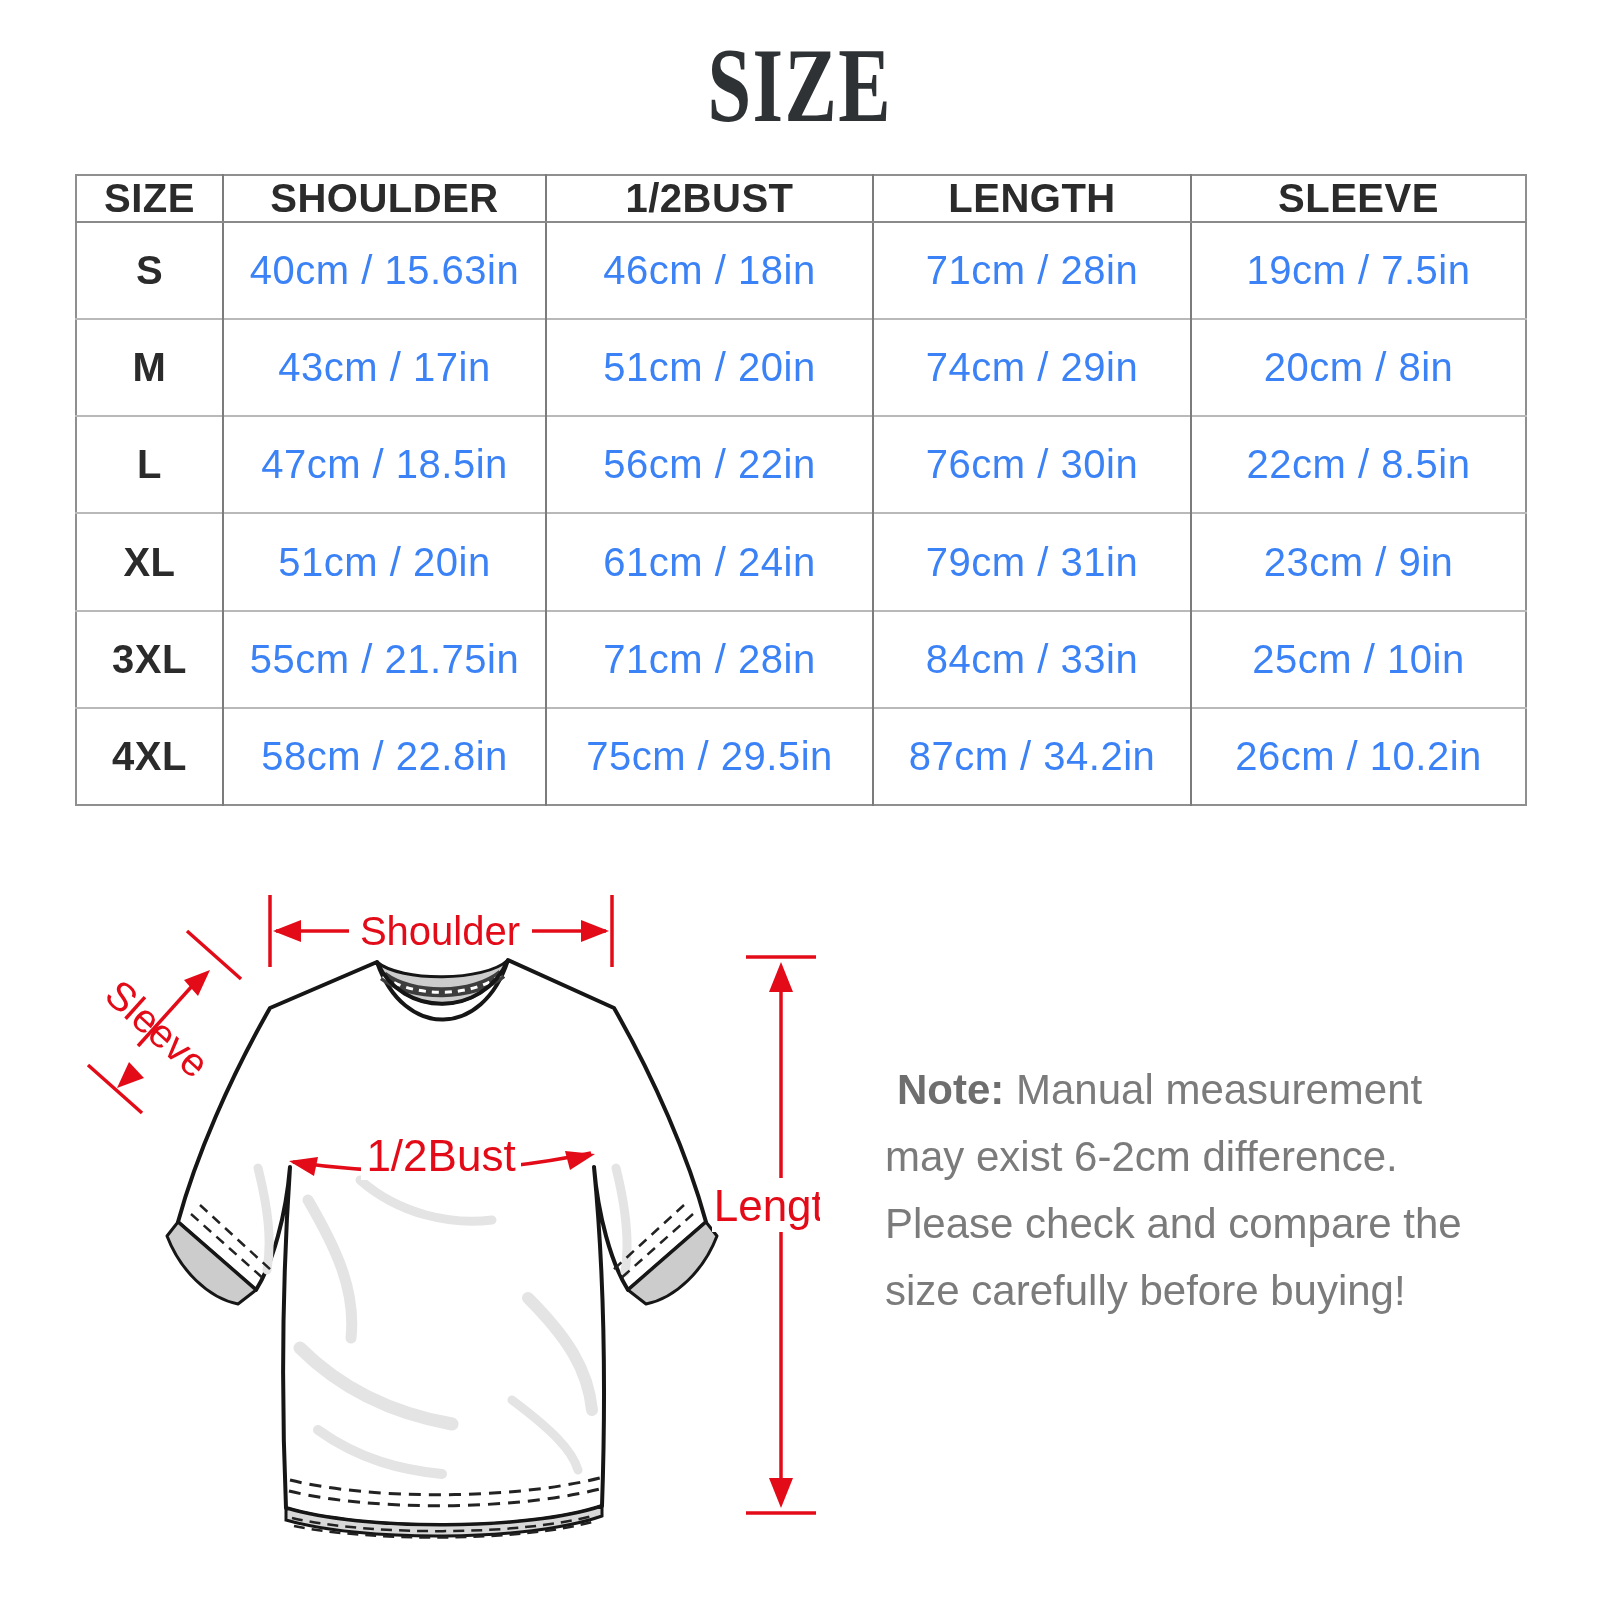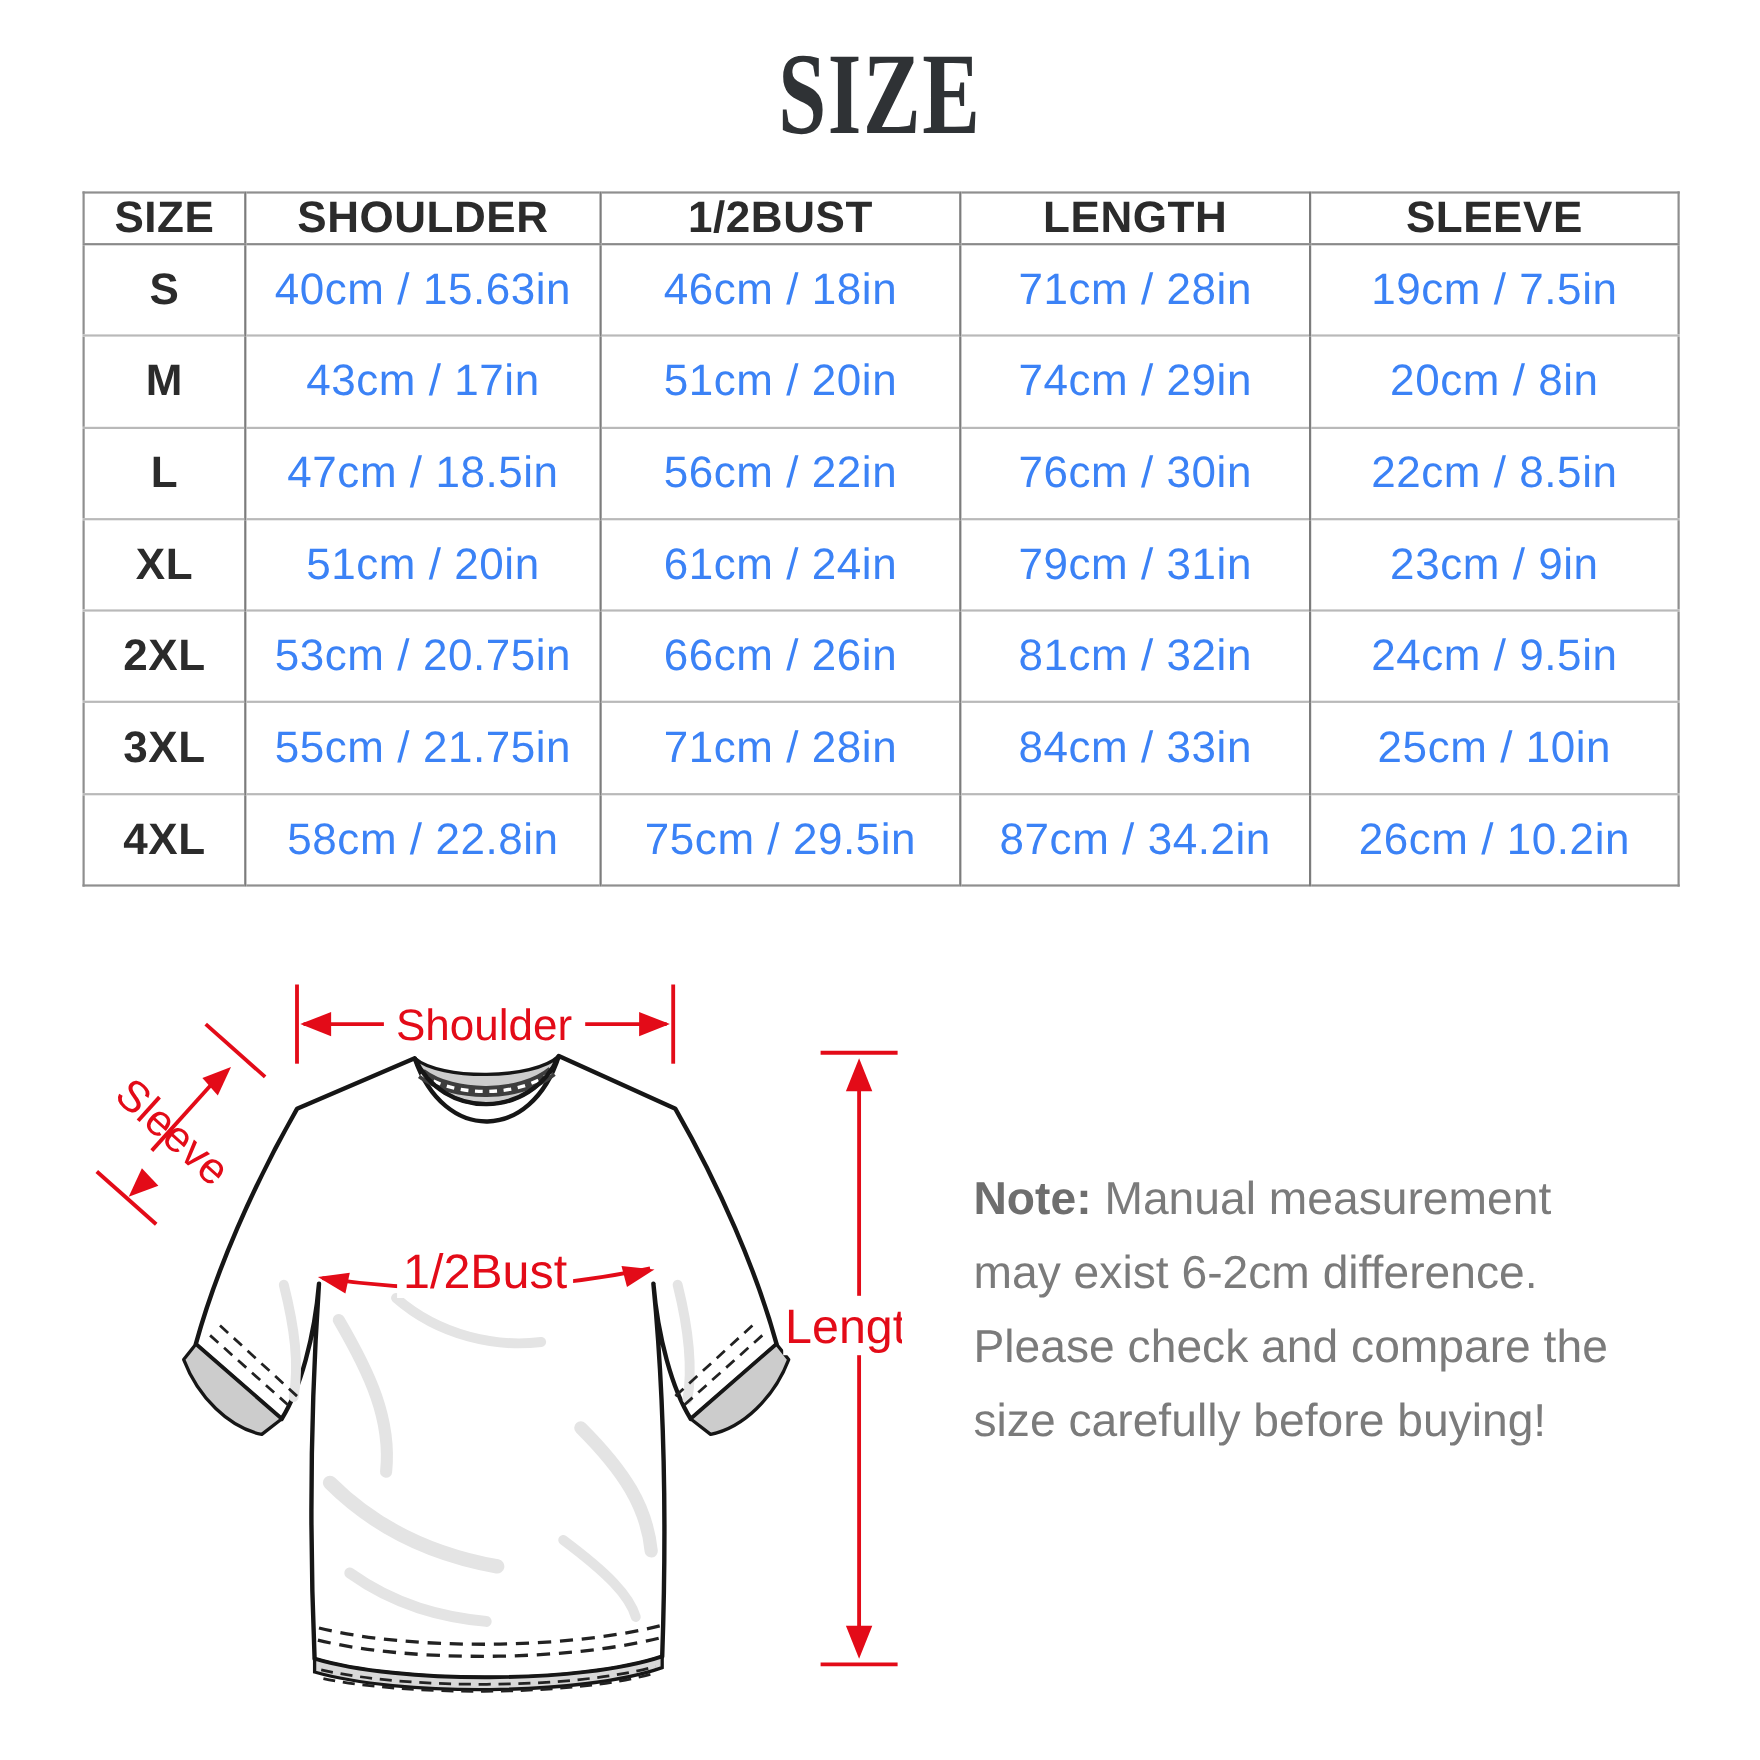--- a/index.html
+++ b/index.html
@@ -31,21 +31,21 @@
   .size-table th:first-child,.size-table td:first-child{border-left:none;}
   .size-table thead th{border-bottom:2px solid #8a8a8a;}
   
   .diagram{position:absolute;left:60px;top:870px;width:760px;height:710px;}
   .red-label{fill:#e30b18;font-family:"Liberation Sans", sans-serif;}
   
   .note{
     position:absolute;left:885px;top:1056px;width:608px;
     font-size:42px;line-height:67px;color:#7b7b7b;
   }
-  .note b{color:#6e6e6e;font-weight:bold;}
+  .note b{color:#6e6e6e;font-weight:bold;margin-left:12px;}
 </style>
 </head>
 <body>
 
 <div class="title-wrap">
   <span class="title">SIZE</span>
 </div>
 
 <div class="table-wrap">
   <table class="size-table">
@@ -86,27 +86,20 @@
         <td>56cm / 22in</td>
         <td>76cm / 30in</td>
         <td>22cm / 8.5in</td>
       </tr>
       <tr>
         <td class="size-col">XL</td>
         <td>51cm / 20in</td>
         <td>61cm / 24in</td>
         <td>79cm / 31in</td>
         <td>23cm / 9in</td>
-      </tr>
-      <tr>
-        <td class="size-col">2XL</td>
-        <td>53cm / 20.75in</td>
-        <td>66cm / 26in</td>
-        <td>81cm / 32in</td>
-        <td>24cm / 9.5in</td>
       </tr>
       <tr>
         <td class="size-col">3XL</td>
         <td>55cm / 21.75in</td>
         <td>71cm / 28in</td>
         <td>84cm / 33in</td>
         <td>25cm / 10in</td>
       </tr>
       <tr>
         <td class="size-col">4XL</td>

